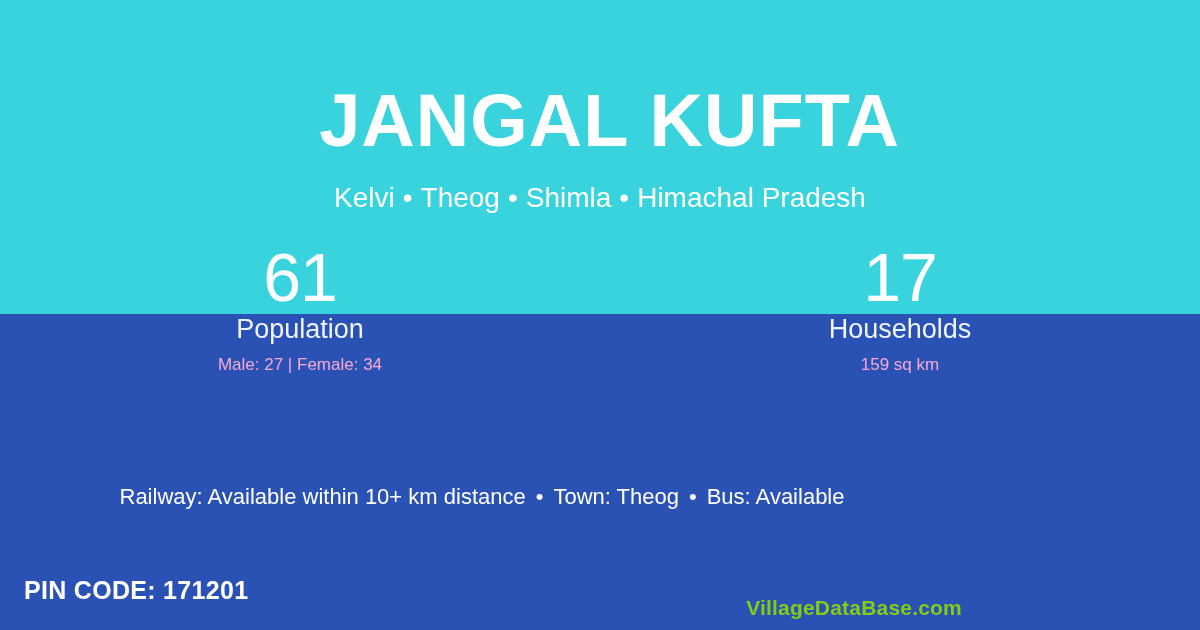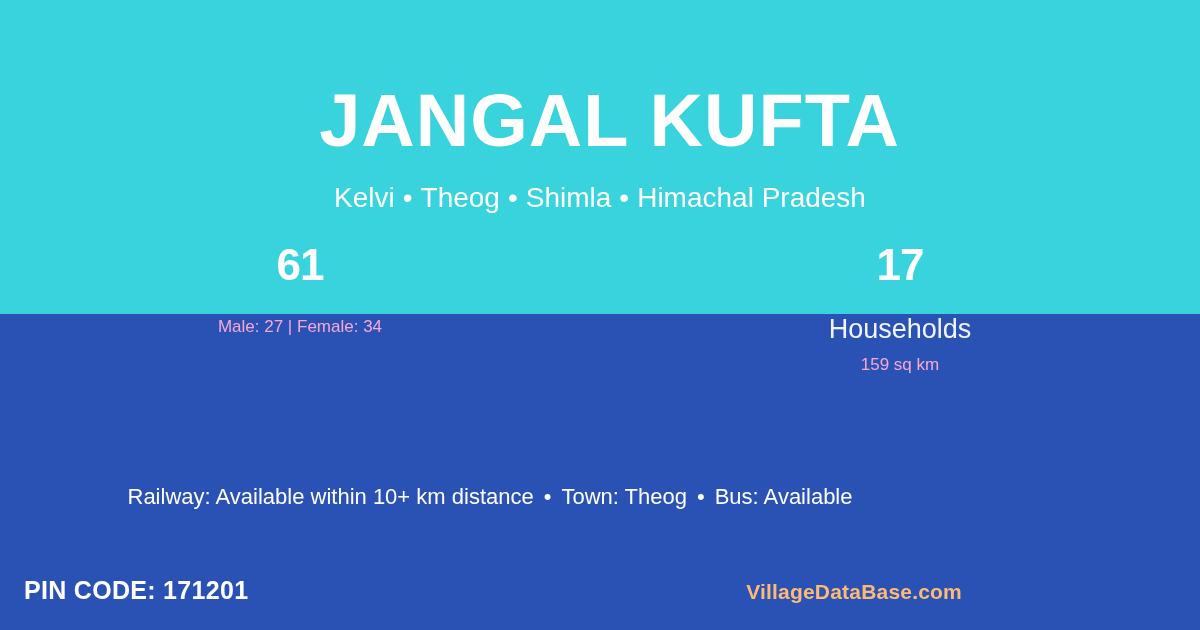--- a/index.html
+++ b/index.html
@@ -90,22 +90,22 @@
     flex-direction: row;
     z-index: 6;
   }
 
   .stat-block {
     flex: 1 1 0;
     text-align: center;
   }
 
   .stat-value {
-    font-size: 44px;
-    font-weight: bold;
+    font-size: 68px;
+    font-weight: normal;
     color: #ffffff;
     line-height: 1.0;
     height: 64px;
     letter-spacing: -1px;
   }
 
   .stat-label {
     margin-top: 8px;
     font-size: 27px;
     font-weight: normal;
@@ -117,21 +117,21 @@
     margin-top: 11px;
     font-size: 17px;
     font-weight: normal;
     color: #f9a8d4;
     line-height: 1.1;
   }
 
   
   #info-bar {
     position: absolute;
-    left: 8px;
+    left: 0;
     top: 484px;
     width: 964px;
     text-align: center;
     font-size: 22px;
     color: #ffffff;
     line-height: 1.2;
     white-space: nowrap;
     z-index: 6;
   }
 
@@ -158,24 +158,24 @@
     font-size: 25px;
     font-weight: bold;
     color: #ffffff;
     letter-spacing: 0.3px;
     white-space: nowrap;
   }
 
   #brand {
     position: absolute;
     right: 22px;
-    top: 8px;
+    top: 24px;
     font-size: 21px;
     font-weight: bold;
-    color: #fdba74;
+    color: #84cc16;
     letter-spacing: 0.2px;
     white-space: nowrap;
   }
 </style>
 </head>
 <body>
 
 <div id="card">
 
   <div id="teal-band"></div>
@@ -185,20 +185,21 @@
     <div id="page-title">JANGAL KUFTA</div>
     <div id="subtitle">
       <span>Kelvi</span><span class="subtitle-sep">•</span><span>Theog</span><span class="subtitle-sep">•</span><span>Shimla</span><span class="subtitle-sep">•</span><span>Himachal Pradesh</span>
     </div>
   </div>
 
   <div id="stats-row">
 
     <div class="stat-block">
       <div class="stat-value">61</div>
+      <div class="stat-label">Population</div>
       <div class="stat-sub">Male: 27 | Female: 34</div>
     </div>
 
     <div class="stat-block">
       <div class="stat-value">17</div>
       <div class="stat-label">Households</div>
       <div class="stat-sub">159 sq km</div>
     </div>
 
 

